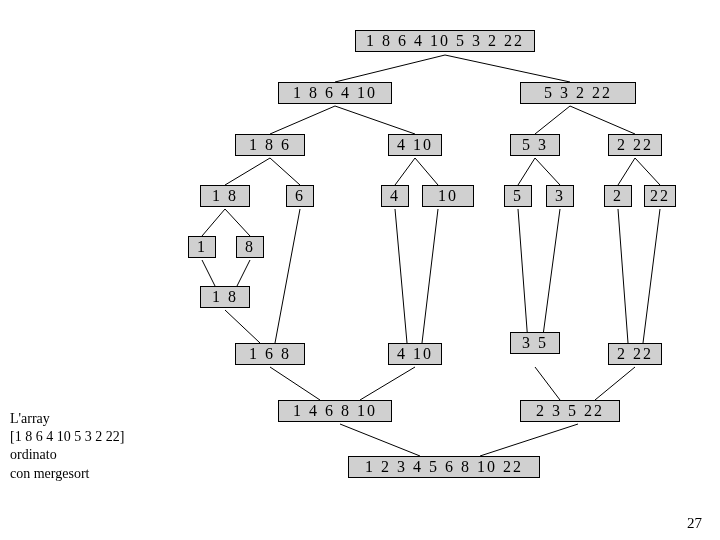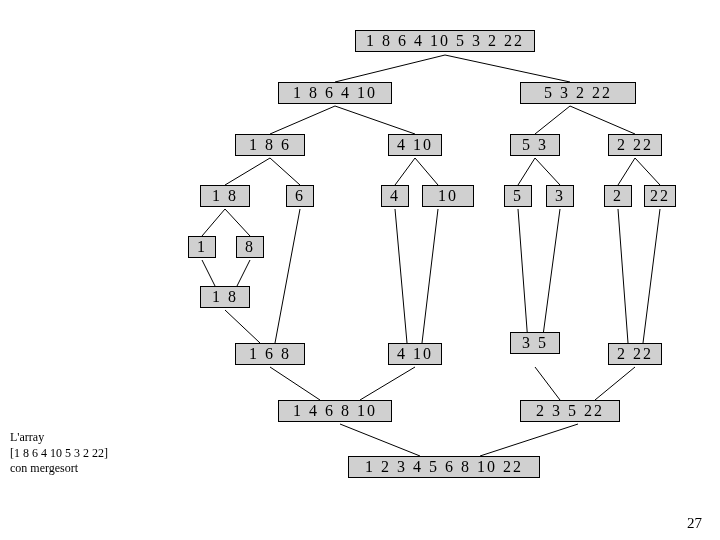--- a/index.html
+++ b/index.html
@@ -1,17 +1,17 @@
 <!DOCTYPE html>
 <html><head>
 <meta charset="utf-8">
 <style>
   html,body{margin:0;padding:0;width:720px;height:540px;background:#fff;font-family:"Times New Roman",serif;overflow:hidden}
   .node{position:absolute;background:#d0d0d0;border:1px solid #000;font-size:16px;letter-spacing:2px;text-align:center;white-space:nowrap;padding:2px 2px;display:flex;align-items:center;justify-content:center;box-sizing:border-box;line-height:1}
-  .caption{position:absolute;left:10px;top:430px;font-size:12px;line-height:1.3}
+  .caption{position:absolute;left:10px;top:410px;font-size:14px;line-height:1.3}
   .pagenum{position:absolute;right:18px;bottom:8px;font-size:15px}
   svg{position:absolute;left:0;top:0;width:720px;height:540px;pointer-events:none}
   line{stroke:#000;stroke-width:1}
 </style>
 </head>
 <body>
 
 <svg>
 
   <line x1="445" y1="55" x2="335" y2="82"></line>
@@ -59,20 +59,21 @@
   <line x1="535" y1="367" x2="560" y2="400"></line>
   <line x1="635" y1="367" x2="595" y2="400"></line>
 
   <line x1="340" y1="424" x2="420" y2="456"></line>
   <line x1="578" y1="424" x2="480" y2="456"></line>
 </svg>
 
 <div class="caption">
   <div>L'array</div>
   <div>[1 8 6 4 10 5 3 2 22]</div>
+  <div>ordinato</div>
   <div>con mergesort</div>
 </div>
 
 <div class="pagenum">27</div>
 
 <div class="node" style="left:355px;top:30px;width:180px">1  8  6  4 10  5  3  2  22</div>
 
 <div class="node" style="left:278px;top:82px;width:114px">1  8  6  4 10</div>
 <div class="node" style="left:520px;top:82px;width:116px">5  3  2  22</div>
 

